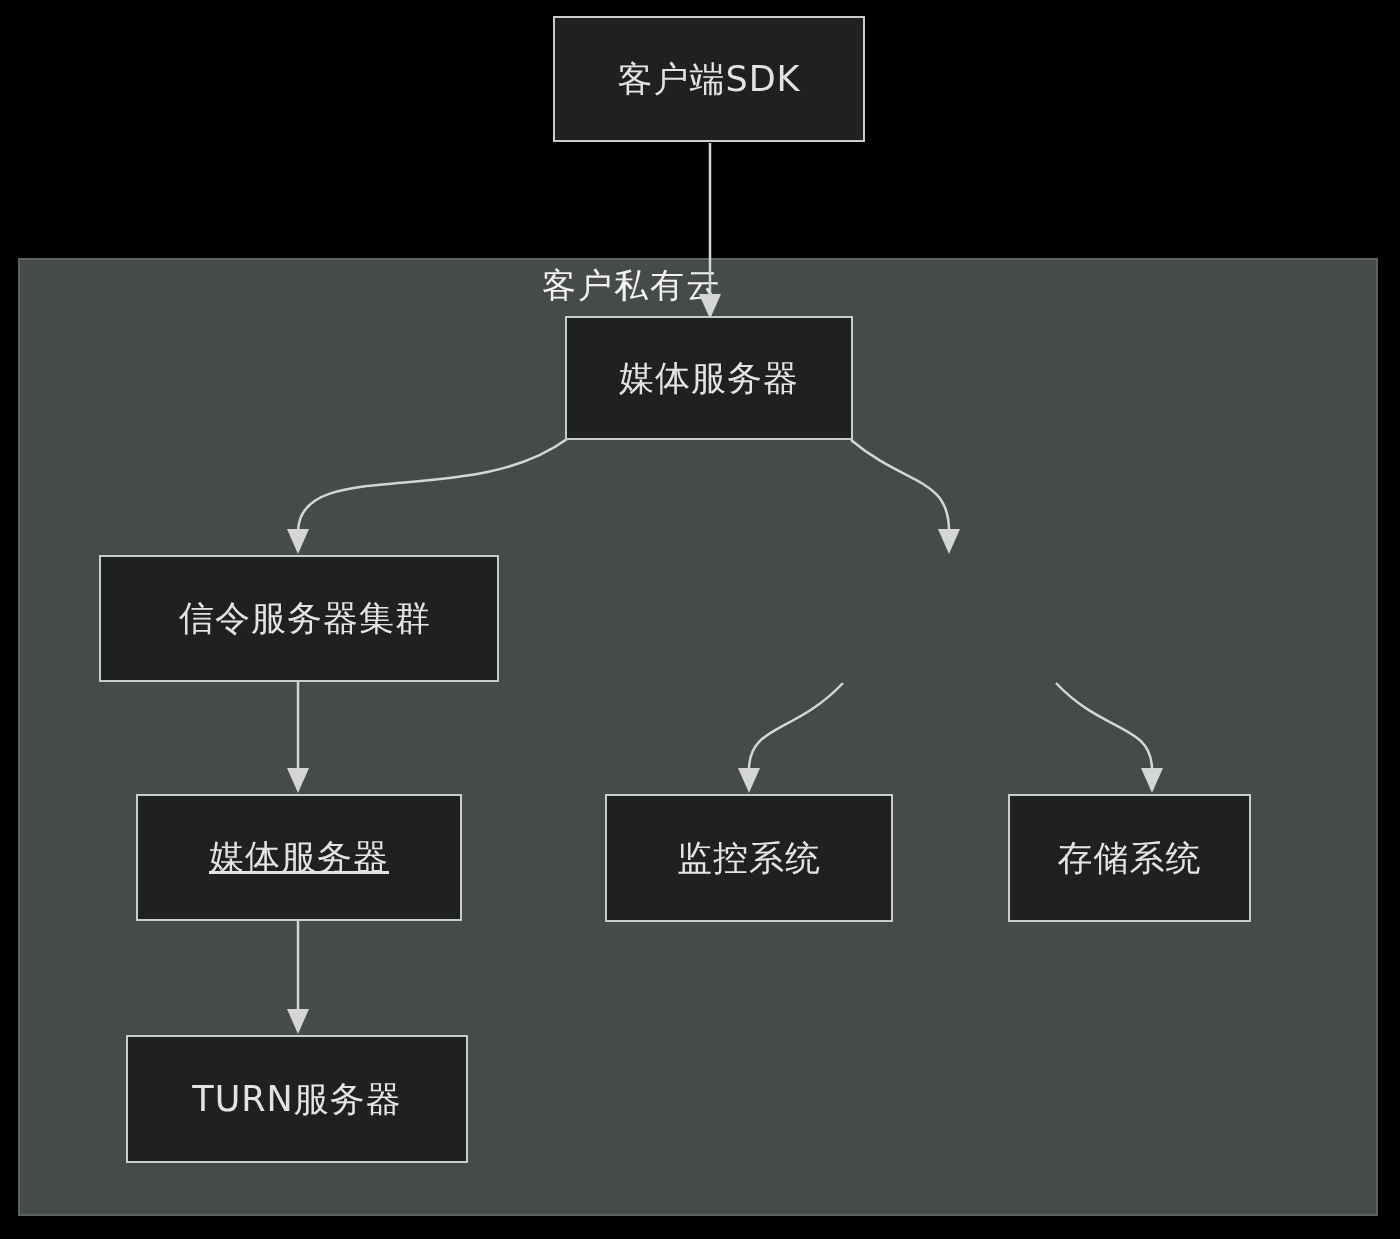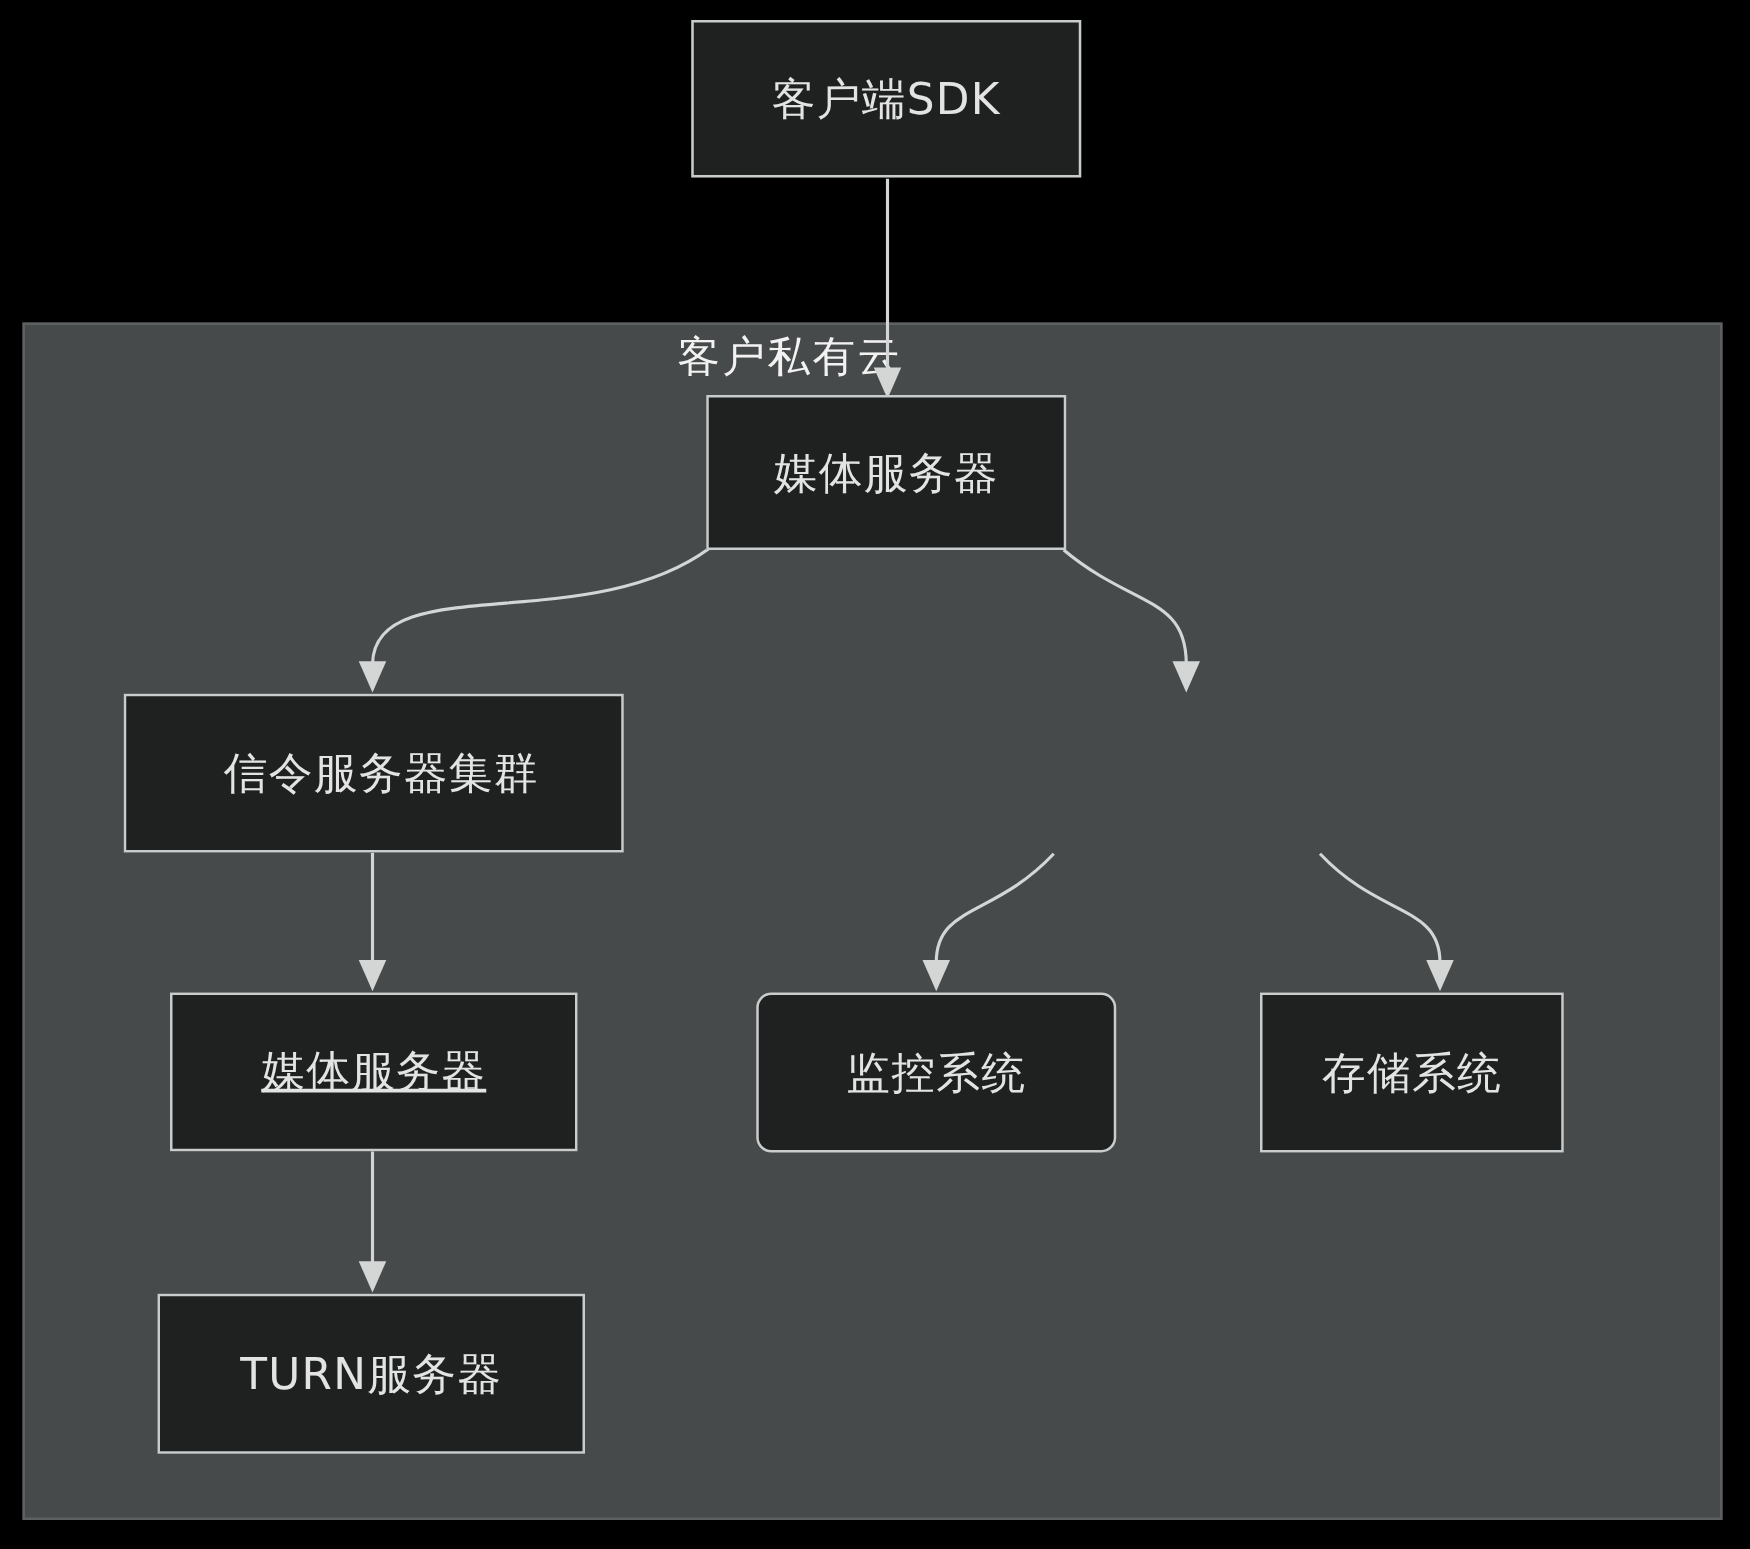--- a/index.html
+++ b/index.html
@@ -55,21 +55,21 @@
     color: #e3e3e3;
     font-size: 35px;
     letter-spacing: 1px;
     white-space: nowrap;
   }
   .node-client-sdk       { left: 553px; top: 16px;   width: 312px; height: 126px; }
   .node-load-balancer    { left: 565px; top: 316px;  width: 288px; height: 124px; }
   .node-signaling-cluster{ left: 99px;  top: 555px;  width: 400px; height: 127px; padding-left: 12px; }
   .node-admin-console    { left: 789px; top: 555px;  width: 323px; height: 127px; }
   .node-media-server     { left: 136px; top: 794px;  width: 326px; height: 127px; text-decoration: underline; }
-  .node-monitoring       { left: 605px; top: 794px;  width: 288px; height: 128px; border-radius: 12px; }
+  .node-monitoring       { left: 605px; top: 794px;  width: 288px; height: 128px; }
   .node-storage          { left: 1008px;top: 794px;  width: 243px; height: 128px; }
   .node-turn-server      { left: 126px; top: 1035px; width: 342px; height: 128px; }
 </style>
 </head>
 <body>
 
 <div id="canvas">
 
   <div class="cloud-container"></div>
 

